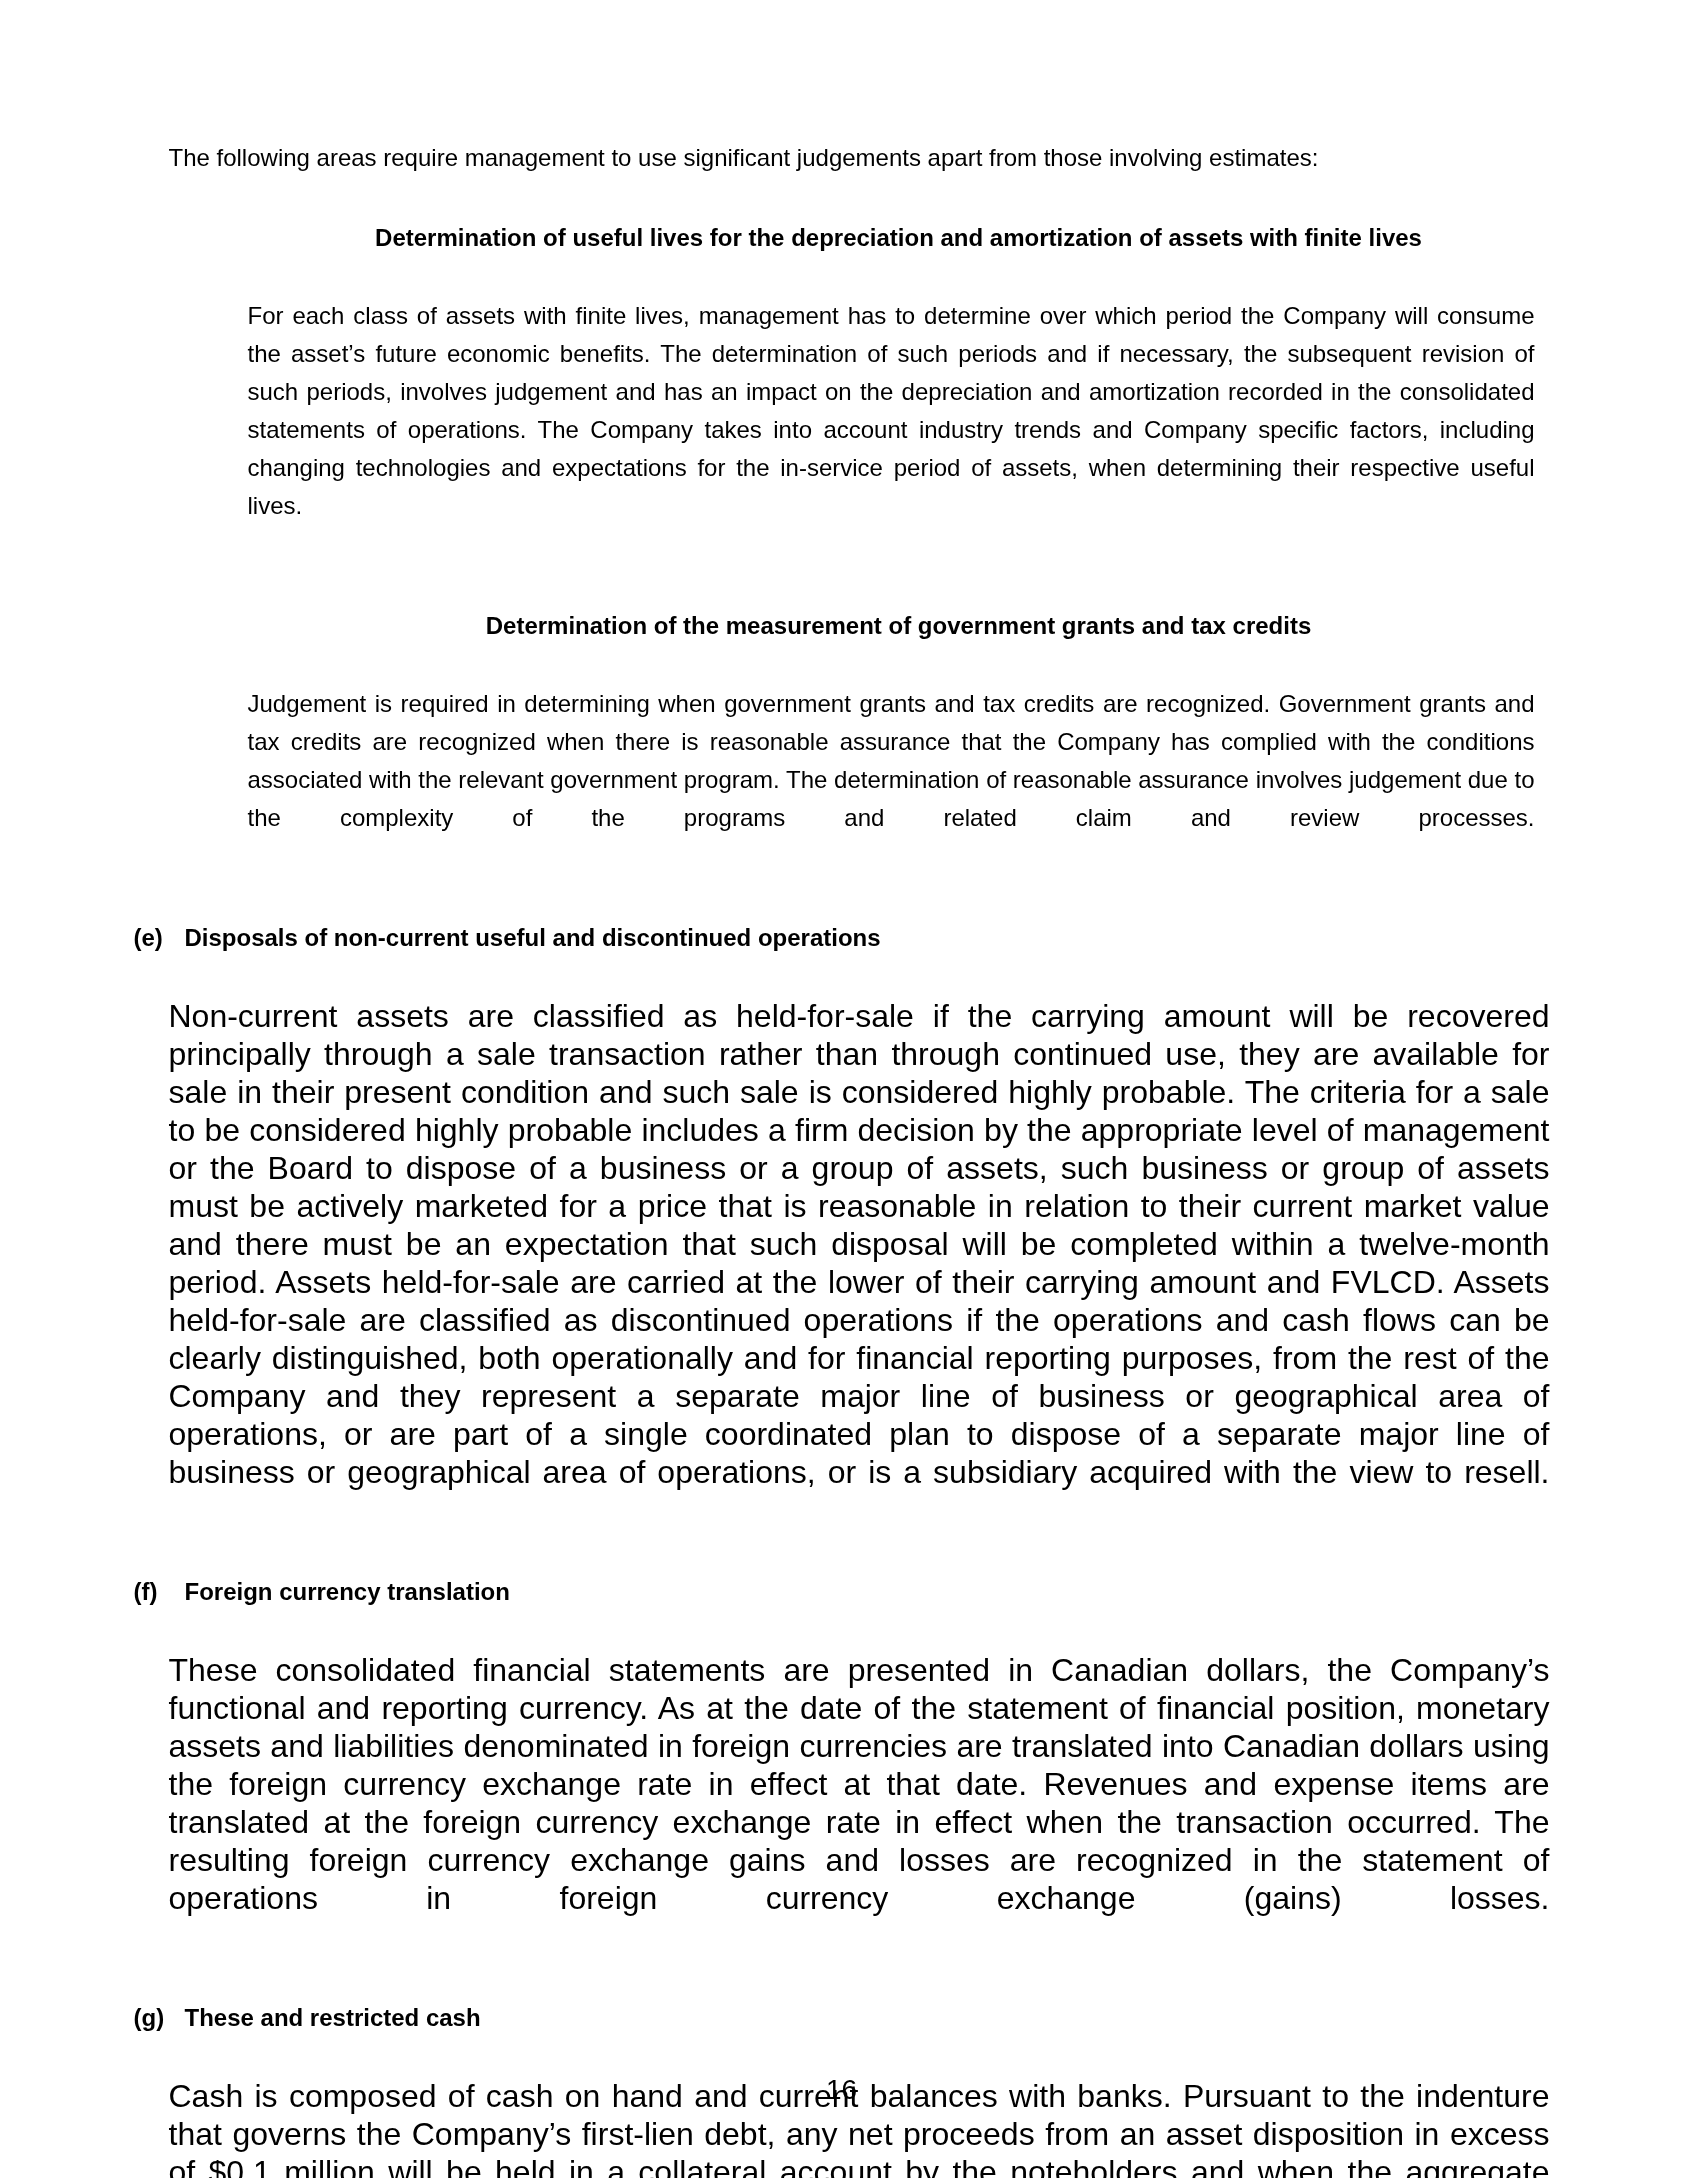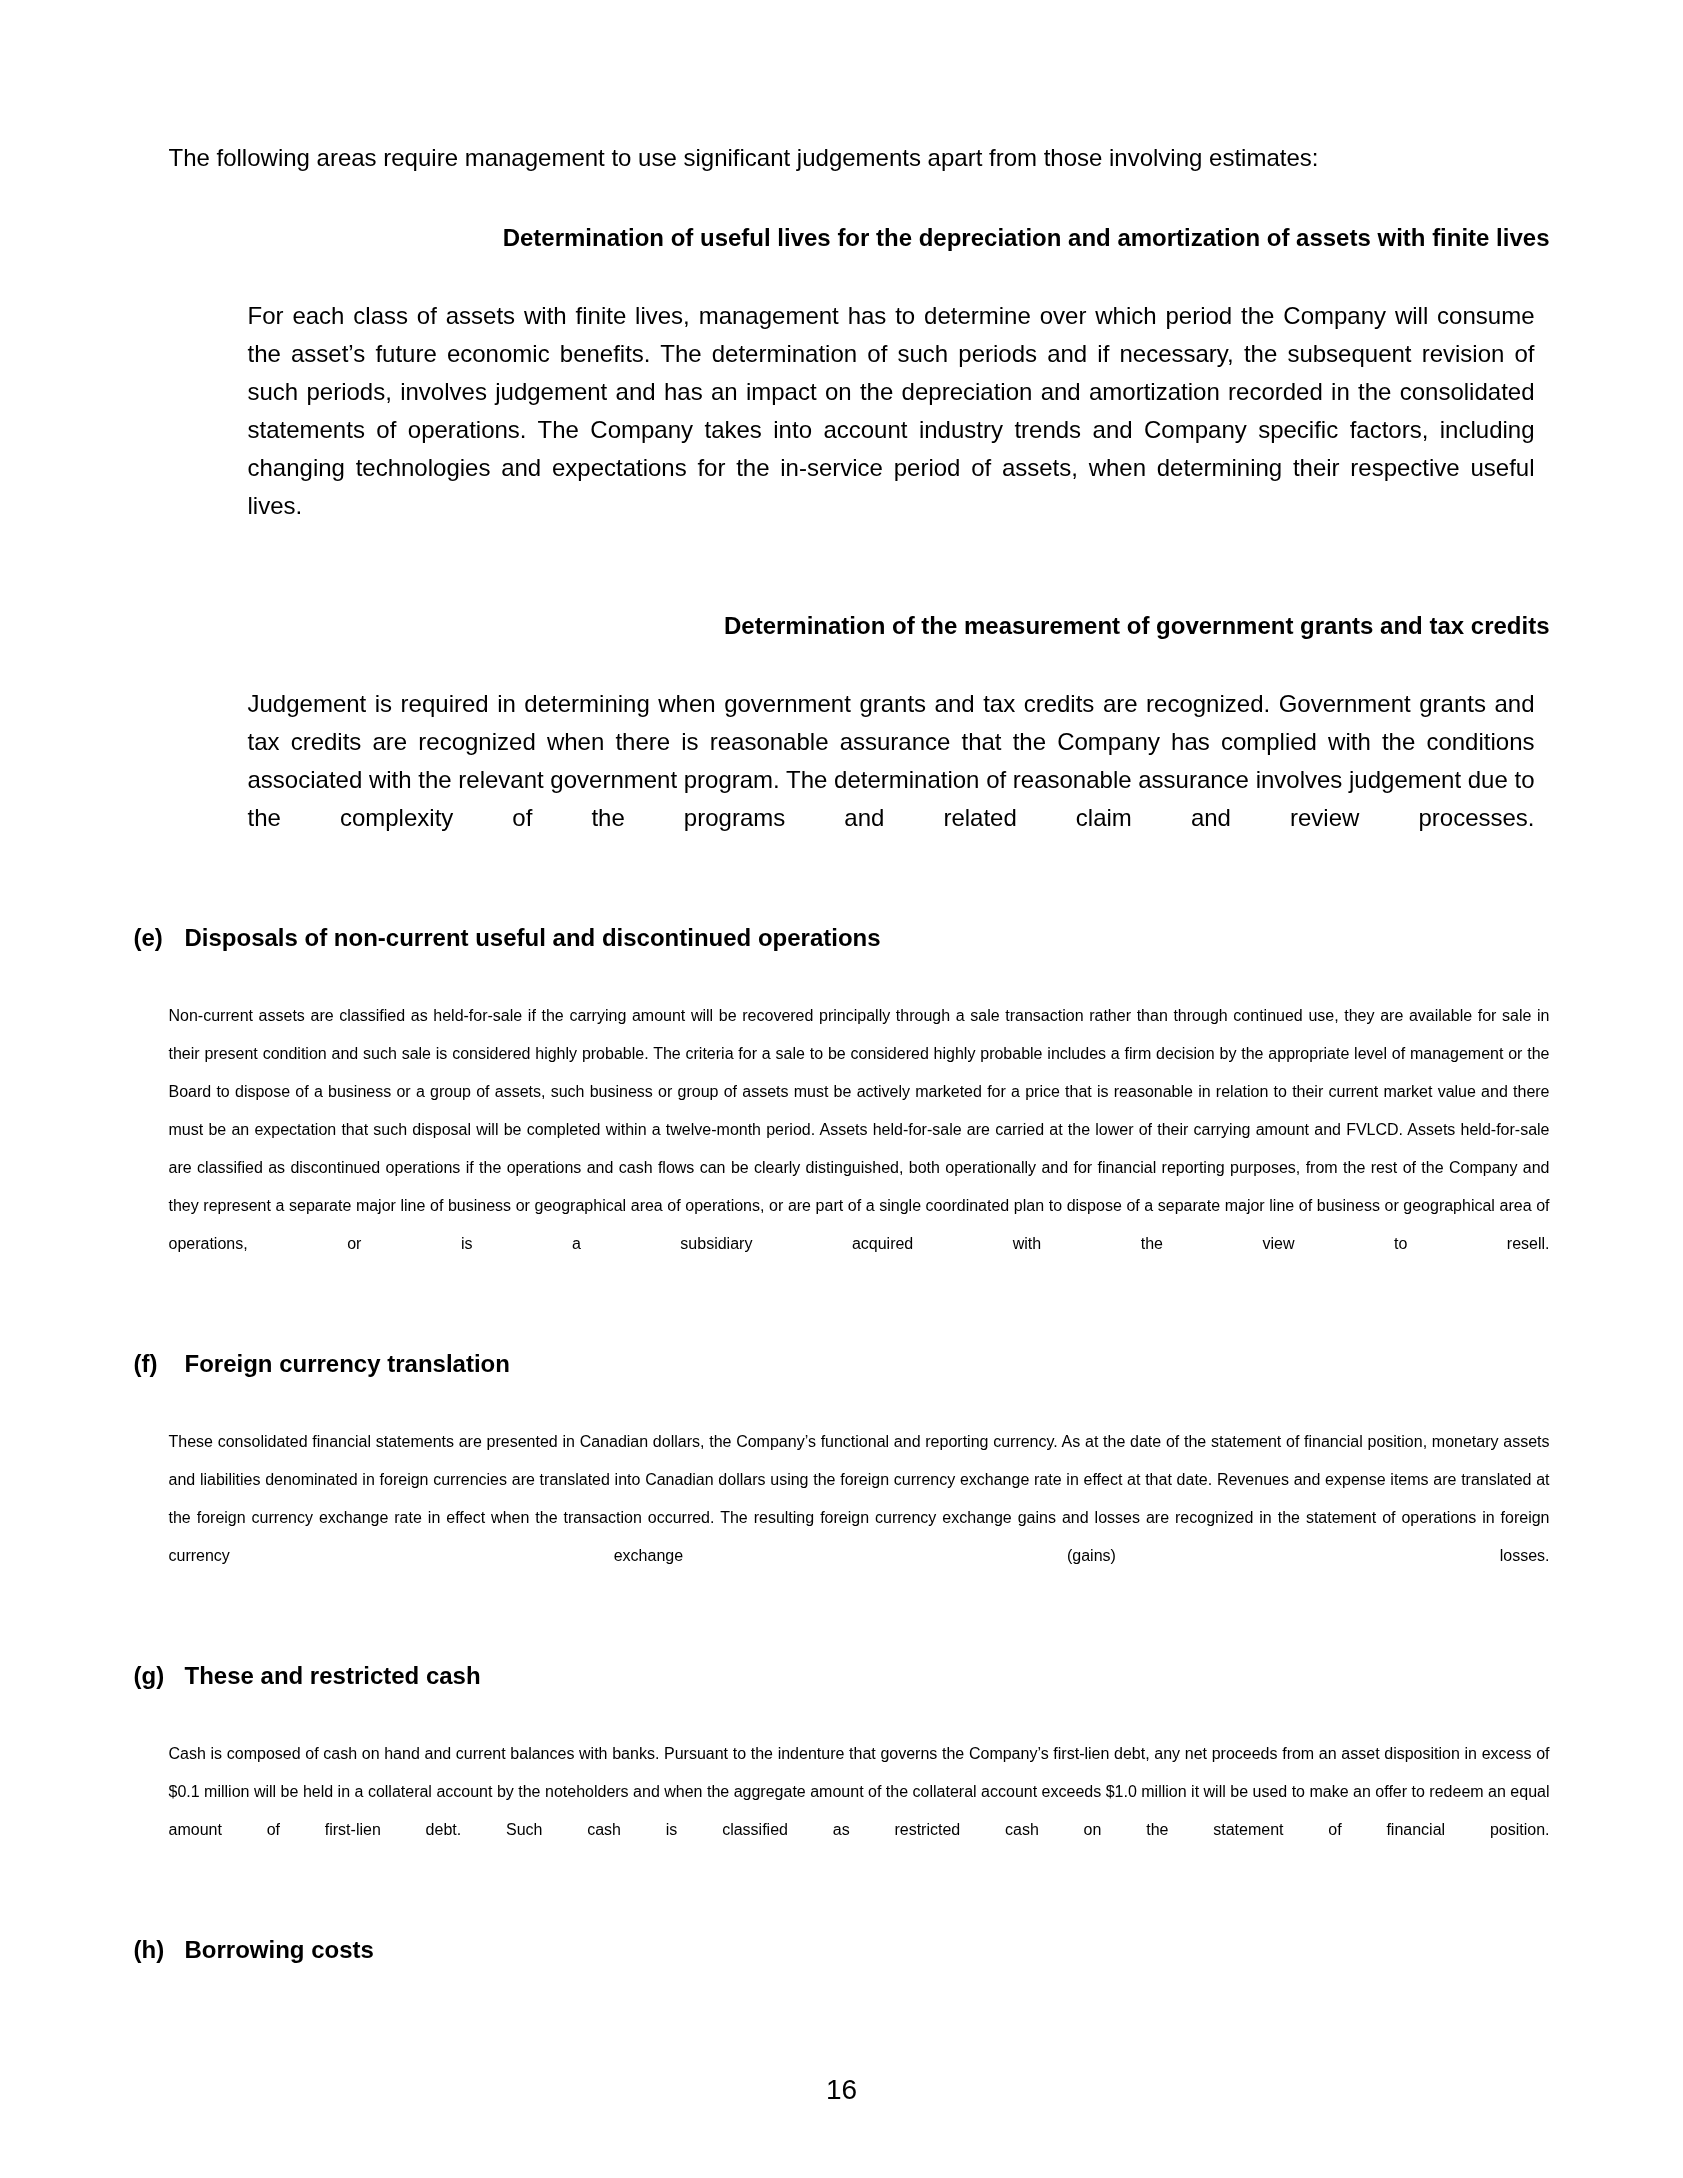--- a/index.html
+++ b/index.html
@@ -29,21 +29,21 @@
     font-size: 24px;
     line-height: 38px;
     text-align: left;
     margin: 0 0 42px 35px;
   }
   .sub-head {
     font-size: 24px;
     font-weight: bold;
     line-height: 38px;
     margin: 0 0 0 114px;
-    text-align: right;
+    text-align: center;
   }
   .sub-para {
     font-size: 24px;
     line-height: 38px;
     text-align: justify;
     text-justify: inter-word;
     margin: 40px 0 0 114px;
     width: 1287px;
   }
   .sub-block {
@@ -60,21 +60,21 @@
     margin: 0;
   }
   .section-head .letter {
     width: 51px;
     flex: 0 0 51px;
   }
   .section-head .title {
     flex: 1 1 auto;
   }
   .section-body {
-    font-size: 16px;
+    font-size: 32px;
     line-height: 38px;
     text-align: justify;
     text-justify: inter-word;
     margin: 40px 0 0 35px;
     width: 1381px;
   }
   .section-body:last-child::after,
   .sub-para:last-child::after {
     content: "";
     display: inline-block;

